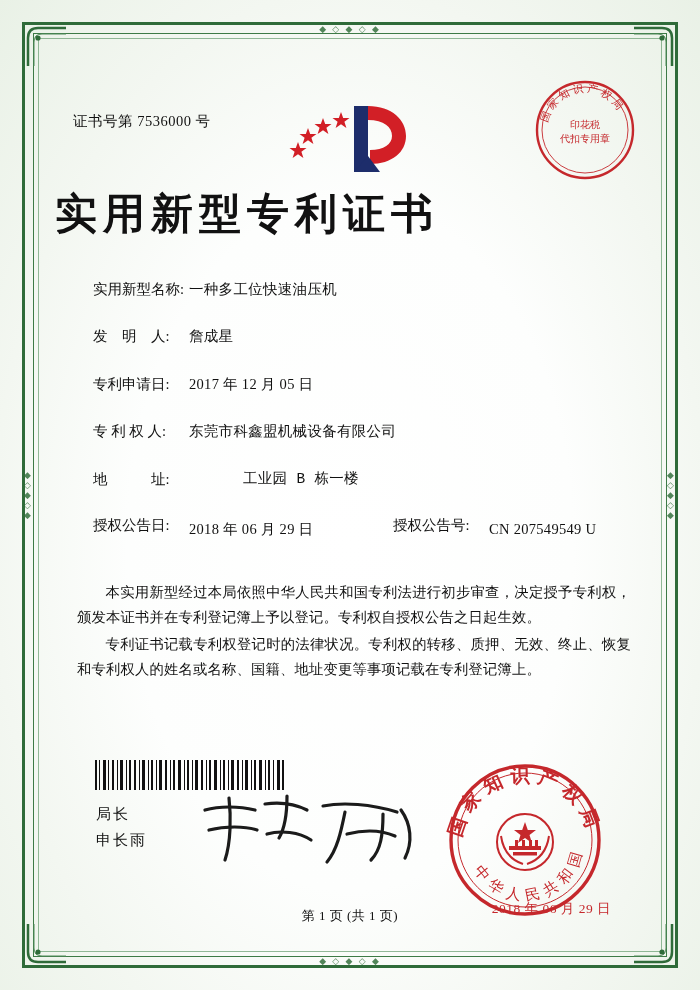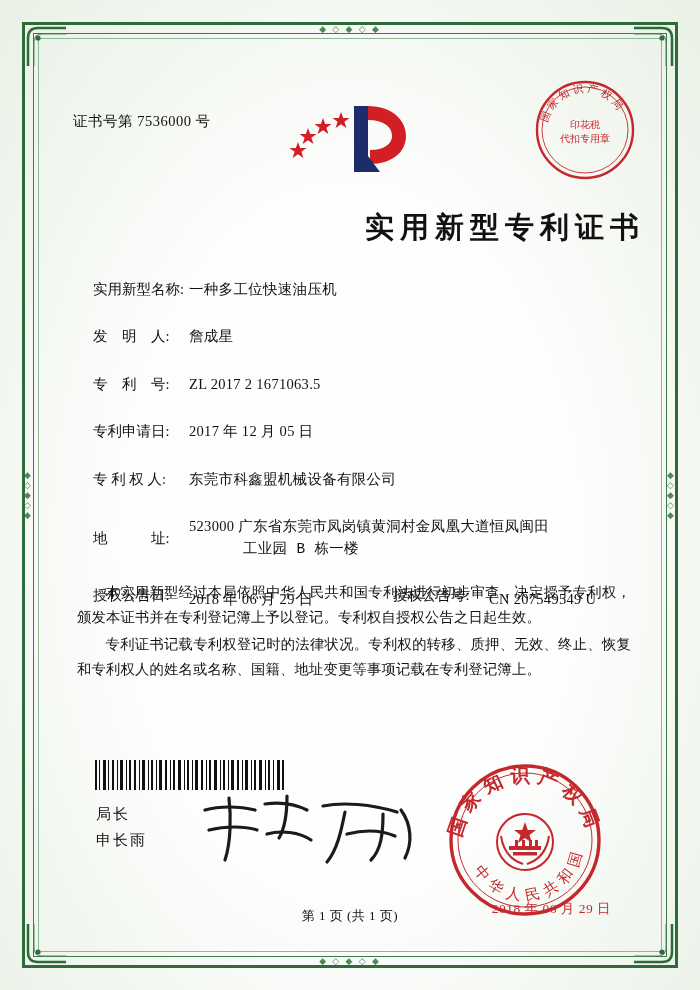--- a/index.html
+++ b/index.html
@@ -94,23 +94,23 @@
     position: absolute;
     right: 8px;
     top: 18px;
     width: 104px;
     height: 104px;
   }
 
   .title {
     position: absolute;
     left: 0; right: 0;
-    top: 148px;
-    text-align: right;
-    font-size: 29px;
+    top: 126px;
+    text-align: left;
+    font-size: 42px;
     letter-spacing: 6px;
     font-weight: bold;
     color: #111;
     font-family: "DejaVu Serif", "Liberation Serif", serif;
   }
 
   .fields {
     position: absolute;
     left: 38px;
     right: 10px;
@@ -307,39 +307,34 @@
       <div class="field-row">
         <div class="field-label">实用新型名称:</div>
         <div class="field-value">一种多工位快速油压机</div>
       </div>
 
       <div class="field-row">
         <div class="field-label">发　明　人:</div>
         <div class="field-value">詹成星</div>
       </div>
 
-      <div class="field-row">
-        <div class="field-label">专　利　号:</div>
-        <div class="field-value">ZL 2017 2 1671063.5</div>
-      </div>
 
       <div class="field-row">
         <div class="field-label">专利申请日:</div>
         <div class="field-value">2017 年 12 月 05 日</div>
       </div>
 
       <div class="field-row">
         <div class="field-label">专 利 权 人:</div>
         <div class="field-value">东莞市科鑫盟机械设备有限公司</div>
       </div>
 
       <div class="field-row" style="margin-bottom:28px;">
         <div class="field-label">地　　　址:</div>
         <div class="field-value">
-          <div>523000  广东省东莞市凤岗镇黄洞村金凤凰大道恒凤闽田</div>
           <div class="addr-line2">工业园 B 栋一楼</div>
         </div>
       </div>
 
       <div class="row-two">
         <div class="half left">
           <div class="field-label">授权公告日:</div>
           <div class="field-value">2018 年 06 月 29 日</div>
         </div>
         <div class="half right">

